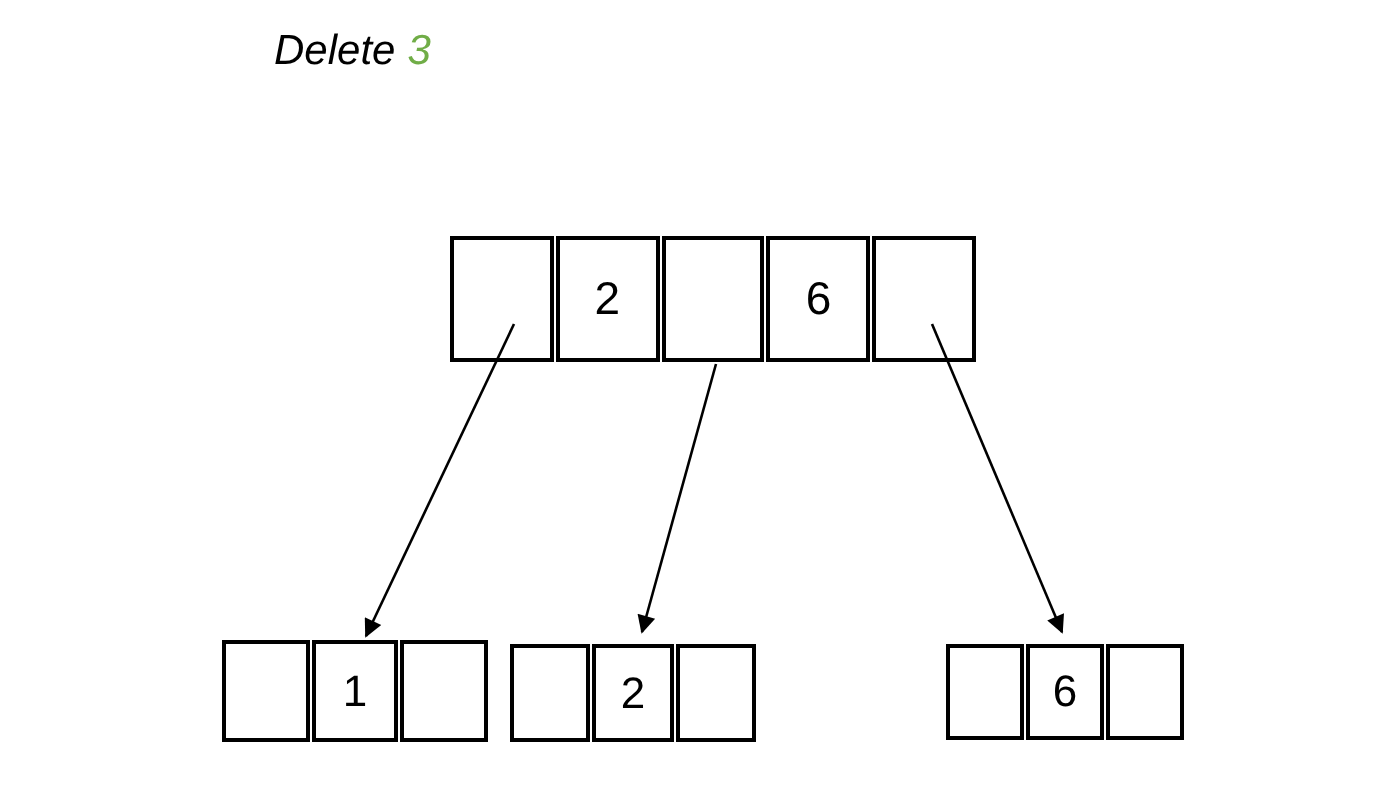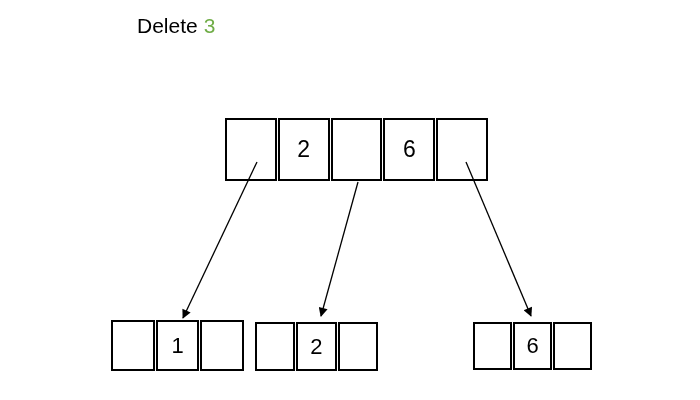--- a/index.html
+++ b/index.html
@@ -14,20 +14,21 @@
   .title {
     position: absolute;
     left: 137px;
     top: 13px;
     font-size: 21px;
     color: #000000;
     display: flex;
     gap: 6px;
     line-height: 1.2;
     z-index: 3;
+    font-style: italic;
   }
   .title .key { color: #70AD47; }
   .node {
     position: absolute;
     display: flex;
     gap: 1px;
     z-index: 1;
   }
   .cell {
     flex: 1;

